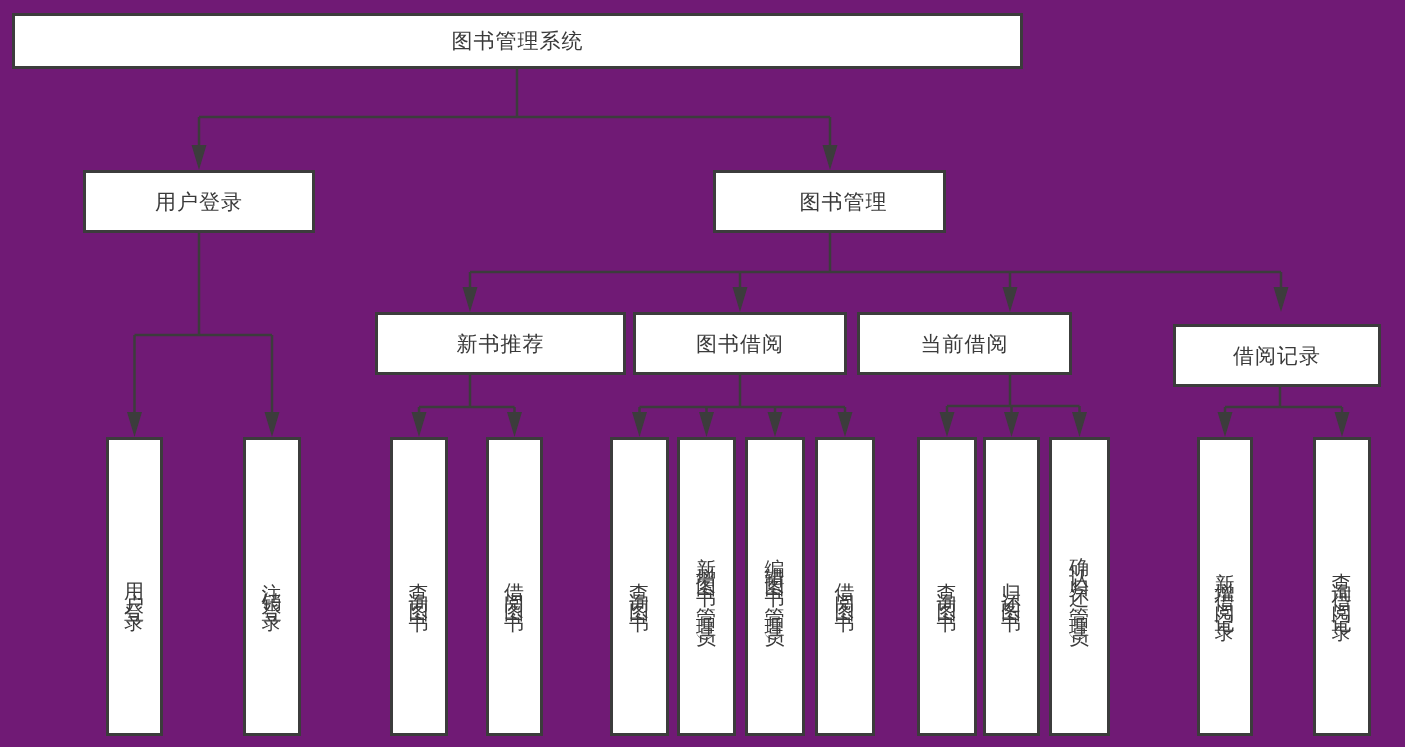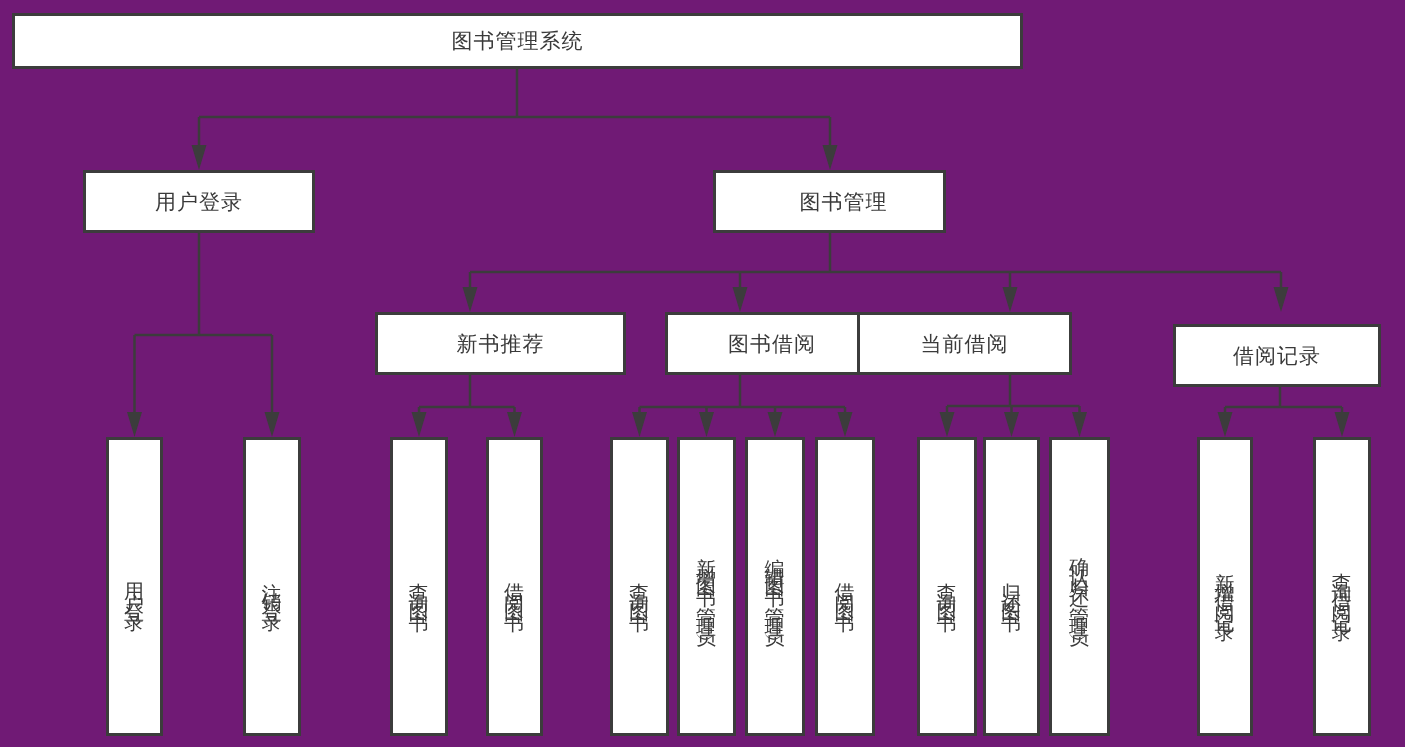--- a/index.html
+++ b/index.html
@@ -58,21 +58,21 @@
     color: #b7bbc0;
     white-space: nowrap;
     z-index: 5;
   }
 
   
   #n-root  { left: 12px;   top: 13px;  width: 1011px; height: 56px; }
   #n-login { left: 83px;   top: 170px; width: 232px;  height: 63px; }
   #n-mgmt  { left: 713px;  top: 170px; width: 233px;  height: 63px; padding-left: 28px; }
   #n-rec   { left: 363px;  top: 312px; width: 251px;  height: 63px; margin-left: 12px; }
-  #n-bor   { left: 633px;  top: 312px; width: 214px;  height: 63px; margin-left: 32px; }
+  #n-bor   { left: 633px;  top: 312px; width: 214px;  height: 63px; }
   #n-cur   { left: 857px;  top: 312px; width: 215px;  height: 63px; }
   #n-hist  { left: 1173px; top: 324px; width: 208px;  height: 63px; }
 
   #l0  { left: 106px;  width: 57px; }
   #l1  { left: 243px;  width: 58px; }
   #l2  { left: 390px;  width: 58px; }
   #l3  { left: 486px;  width: 57px; }
   #l4  { left: 610px;  width: 59px; }
   #l5  { left: 677px;  width: 59px; }
   #l6  { left: 745px;  width: 60px; }

